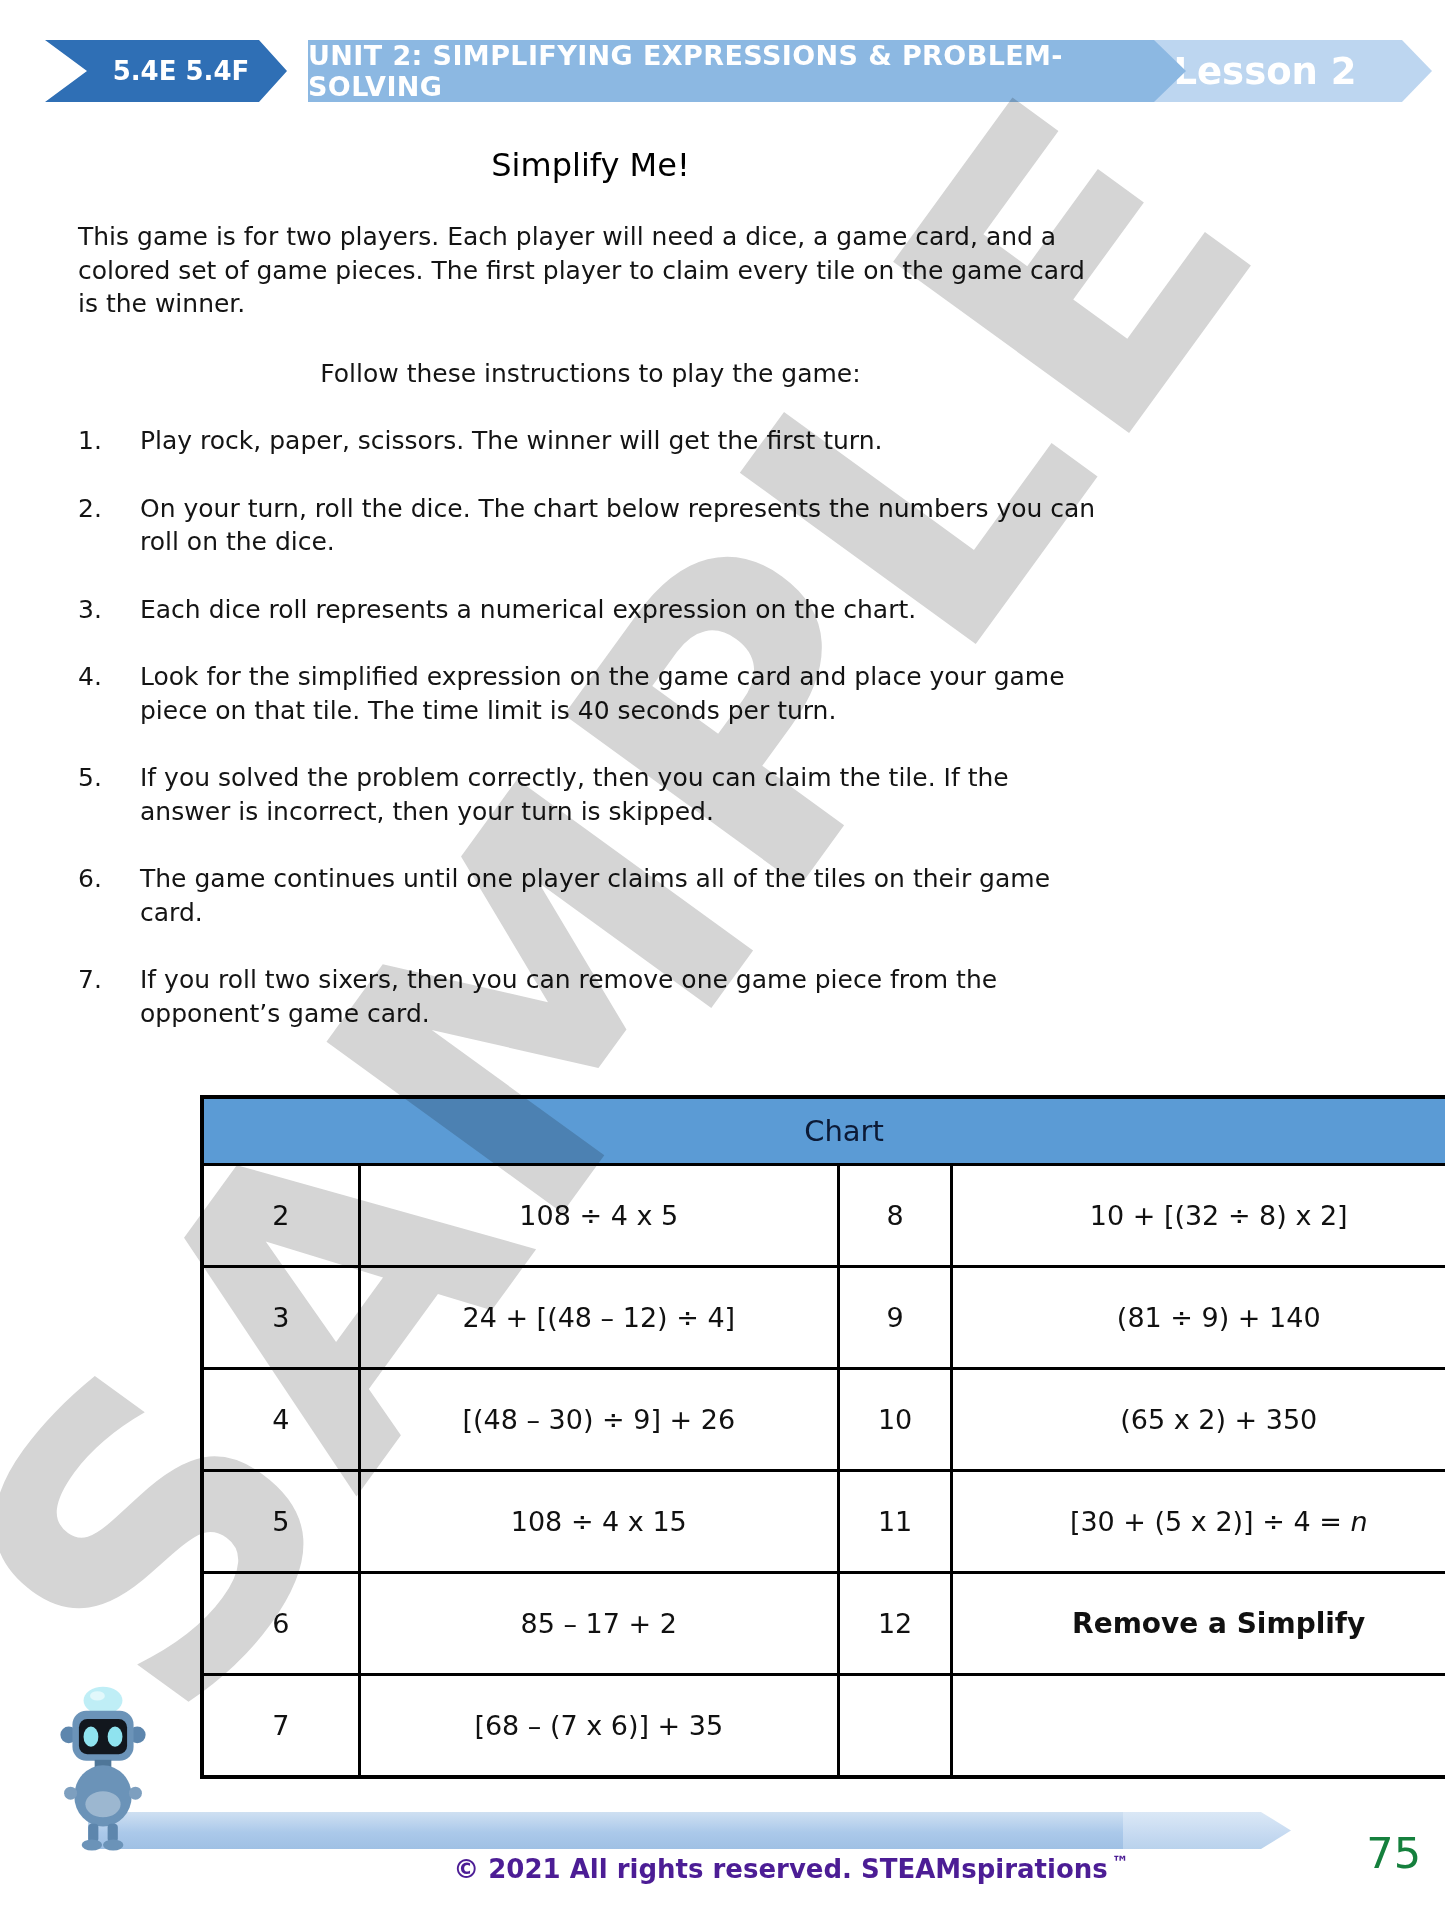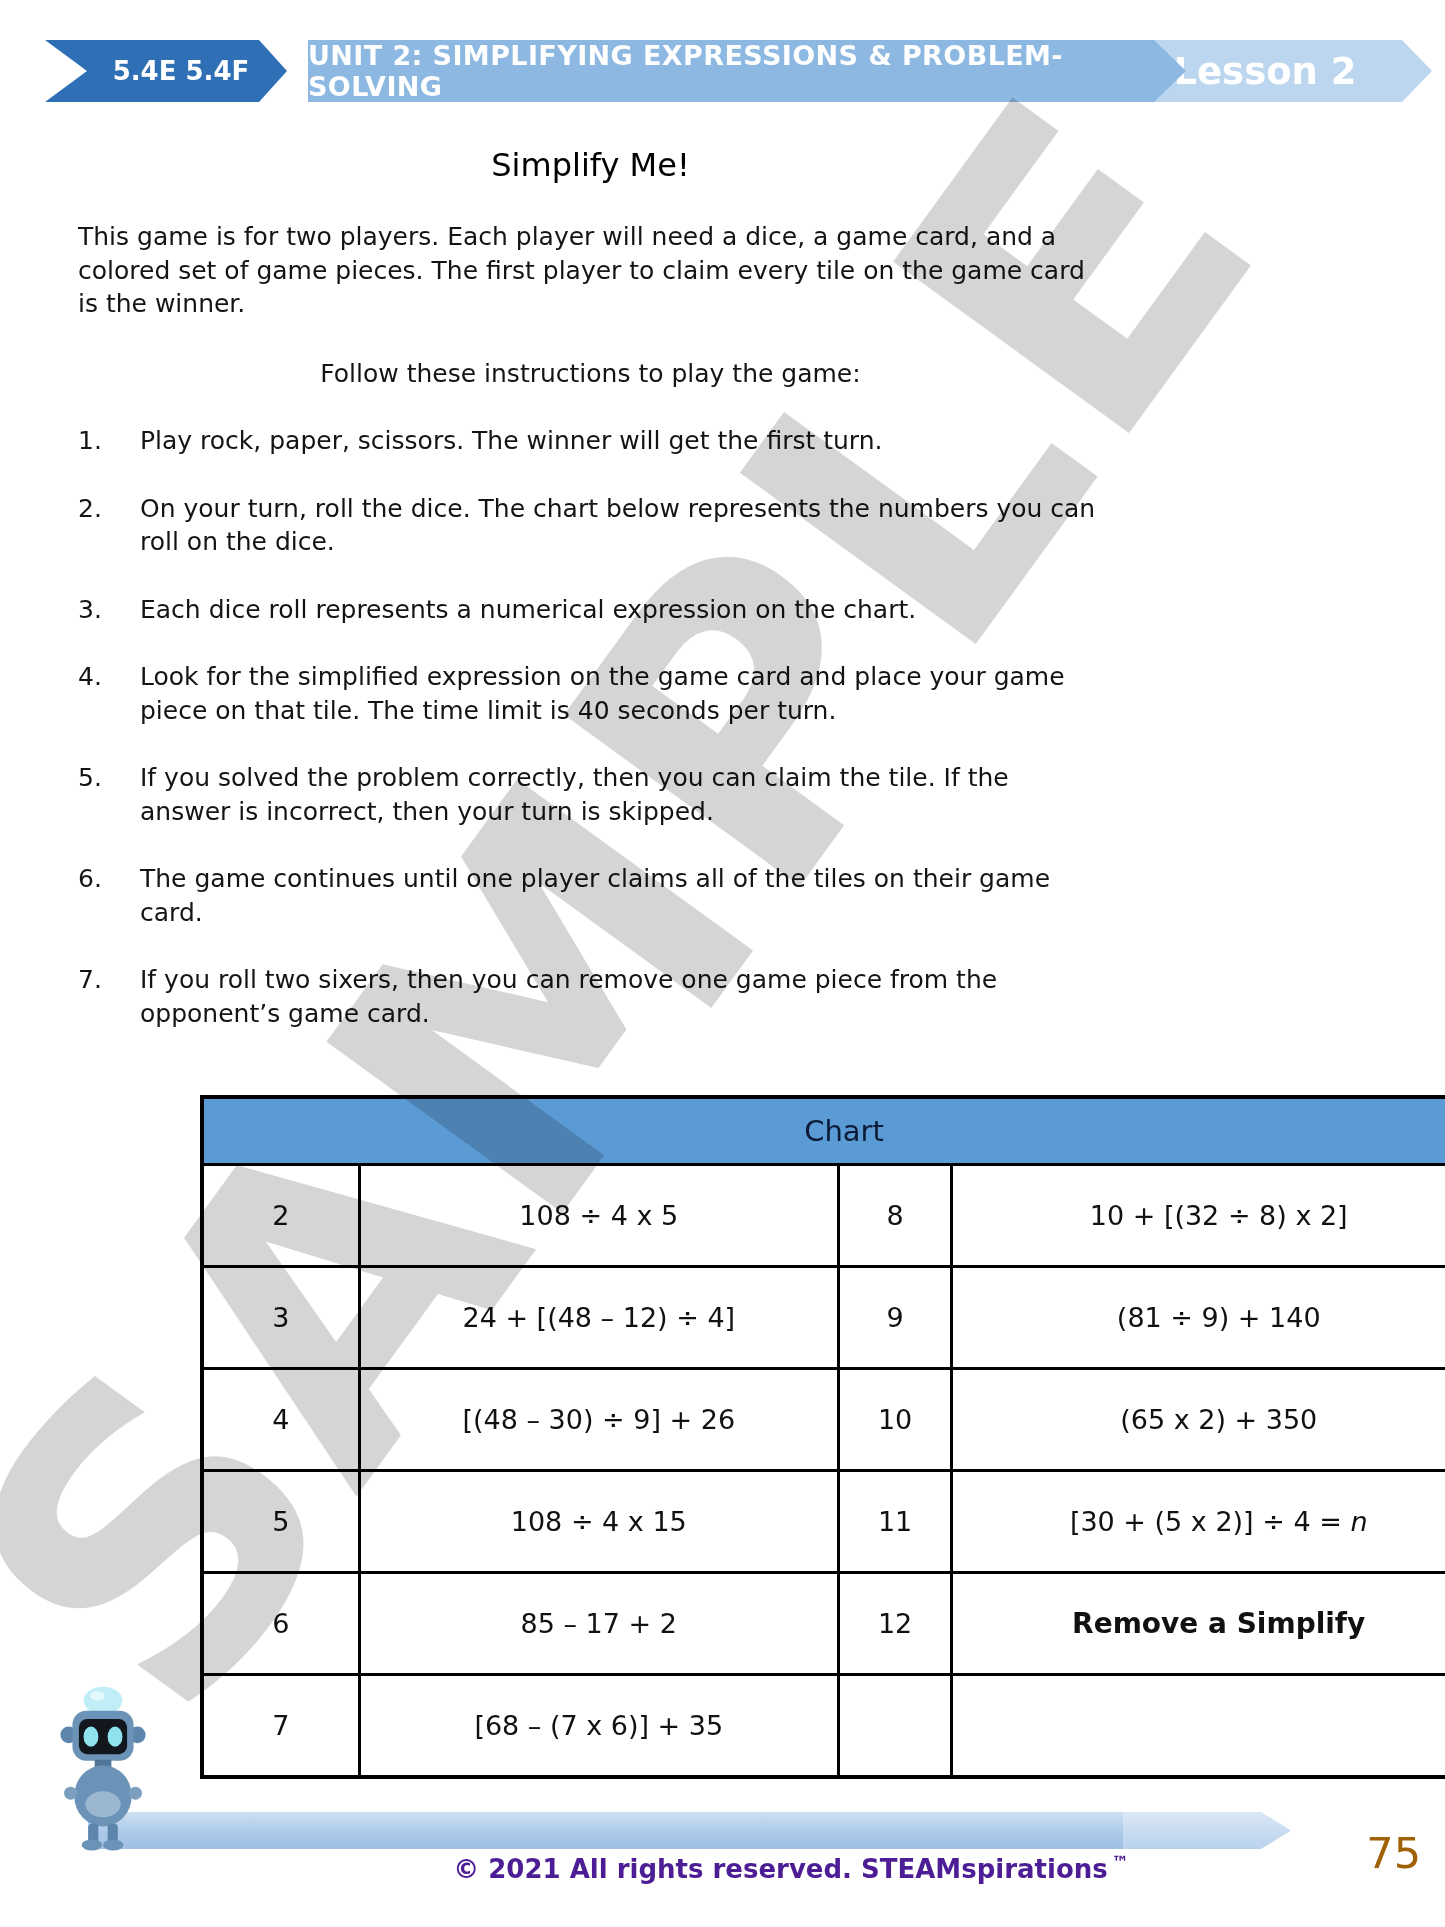--- a/index.html
+++ b/index.html
@@ -52,21 +52,21 @@
   .footbar .seg1{position:absolute;left:0;top:0;width:1035px;height:100%;
         background:linear-gradient(#cfe0f2 0%,var(--footer_bar,#abc9ea) 55%,#9fc0e4 100%);
         border-radius:9px 0 0 9px;}
   .footbar .seg2{position:absolute;left:1035px;top:0;width:168px;height:100%;
         background:linear-gradient(#dbe8f6 0%,#c6daf1 60%,#b9d2ec 100%);
         clip-path:polygon(0 0,calc(100% - 30px) 0,100% 50%,calc(100% - 30px) 100%,0 100%);}
   .robot{position:absolute;left:55px;top:1682px;width:96px;height:176px;z-index:2;}
   .credit{position:absolute;left:160px;top:1852px;width:1262px;text-align:center;z-index:2;
         font-size:26px;font-weight:bold;color:#4c1d95;}
   .credit .tm{font-size:17px;vertical-align:super;font-weight:bold;margin-left:4px;}
-  .pagenum{position:absolute;right:24px;top:1828px;font-size:43px;color:#a16207;z-index:2;text-align:right;}
+  .pagenum{position:absolute;right:24px;top:1828px;font-size:43px;color:#15803d;z-index:2;text-align:right;}
 </style>
 </head>
 <body>
 
 <div class="page">
 
   <header class="banner">
     <div class="chev chev-light">
       <span>Lesson 2</span>
     </div>

